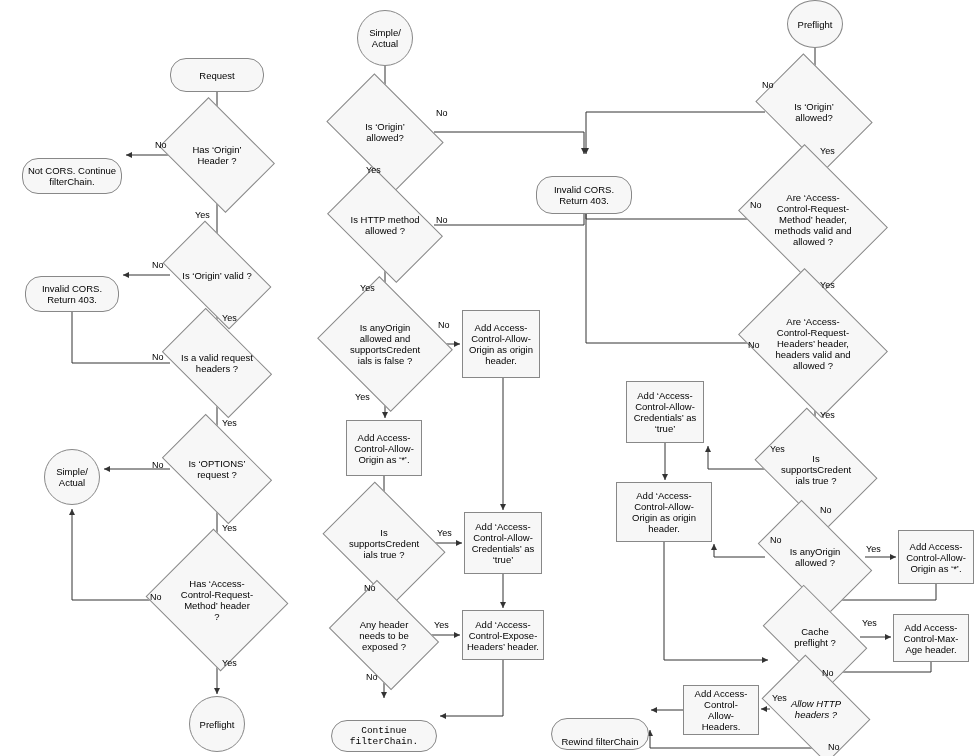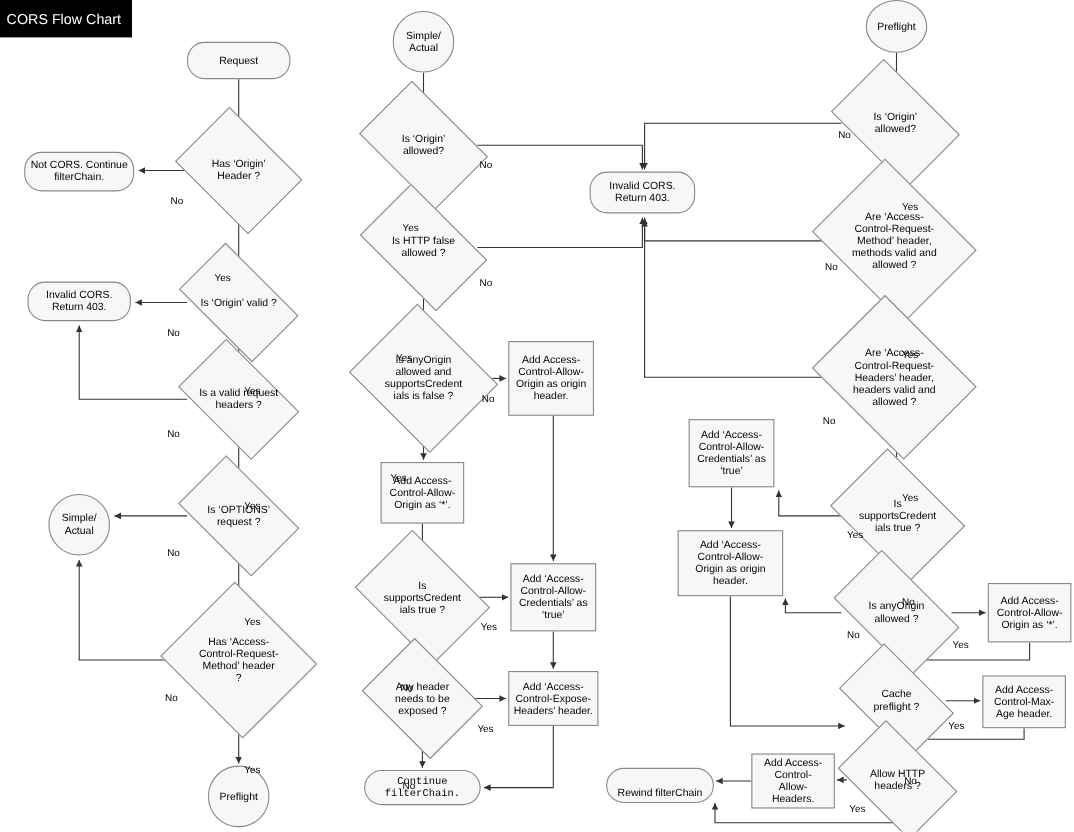--- a/index.html
+++ b/index.html
@@ -22,21 +22,21 @@
     text-align:center;
     font-size:9.5px;
     line-height:11px;
     color:#000;
     background:#f7f7f7;
     border:1px solid #888;
     white-space:pre-line;
     padding:2px;
   }
   .rect{border-radius:0;}
-  .round{border-radius:16px;}
+  .round{border-radius:16px;margin-top:20px;}
   .ellipse{border-radius:50%;}
   .diamond{
     background:transparent;
     border:none;
   }
   .diamond .dshape{
     position:absolute;
     left:0;top:0;right:0;bottom:0;
     background:#f7f7f7;
     border:1px solid #888;
@@ -59,21 +59,20 @@
     display:flex;align-items:center;
     padding-left:6px;
     box-sizing:border-box;
   }
   .elabel{
     position:absolute;
     font-size:9px;
     color:#000;
     background:transparent;
     white-space:nowrap;
-    margin-top:37px;
   }
 </style>
 </head>
 <body>
 
 <div id="canvas">
 
   <svg id="wires" viewBox="0 0 976 756">
     <defs>
       <marker id="ah" markerWidth="8" markerHeight="8" refX="6" refY="3" orient="auto">
@@ -125,21 +124,20 @@
       <path d="M936,584 L936,600 L816,600 L816,606"></path>
       <path d="M664,542 L664,660 L768,660" marker-end=""></path>
       <path d="M860,637 L891,637"></path>
       <path d="M931,662 L931,672 L816,672 L816,676"></path>
       <path d="M816,740 L816,748 L650,748 L650,730" marker-end=""></path>
       <path d="M770,709 L761,709"></path>
       <path d="M683,710 L651,710"></path>
     </g>
   </svg>
 
-  <div class="title">CORS Flow Chart</div>
 
 <div class="node round" style="left: 170px; top: 38px; width: 94px; height: 34px;"><div>Request</div></div>
     <div class="node diamond" style="left: 170px; top: 120px; width: 94px; height: 70px;"><div class="dshape"></div><div class="dtext">Has ‘Origin’
 Header ?</div></div>
     <div class="node round" style="left: 22px; top: 138px; width: 100px; height: 36px; align-items: center;"><div>Not CORS. Continue
 filterChain.</div></div>
     <div class="node diamond" style="left: 170px; top: 245px; width: 94px; height: 60px;"><div class="dshape"></div><div class="dtext">Is ‘Origin’ valid ?</div></div>
     <div class="node round" style="left: 25px; top: 256px; width: 94px; height: 36px;"><div>Invalid CORS.
 Return 403.</div></div>
     <div class="node diamond" style="left: 170px; top: 332px; width: 94px; height: 62px;"><div class="dshape"></div><div class="dtext">Is a valid request
@@ -152,21 +150,21 @@
 Control-Request-
 Method’ header
 ?</div></div>
     <div class="node ellipse" style="left: 189px; top: 696px; width: 56px; height: 56px;"><div>Preflight</div></div>
     <div class="node ellipse" style="left: 357px; top: 10px; width: 56px; height: 56px;"><div>Simple/
 Actual</div></div>
     <div class="node diamond" style="left: 336px; top: 98px; width: 98px; height: 68px;"><div class="dshape"></div><div class="dtext">Is ‘Origin’
 allowed?</div></div>
     <div class="node round" style="left: 536px; top: 156px; width: 96px; height: 38px;"><div>Invalid CORS.
 Return 403.</div></div>
-    <div class="node diamond" style="left: 336px; top: 192px; width: 98px; height: 66px;"><div class="dshape"></div><div class="dtext">Is HTTP false
+    <div class="node diamond" style="left: 336px; top: 192px; width: 98px; height: 66px;"><div class="dshape"></div><div class="dtext">Is HTTP method
 allowed ?</div></div>
     <div class="node diamond" style="left: 333px; top: 300px; width: 104px; height: 88px;"><div class="dshape"></div><div class="dtext">Is anyOrigin
 allowed and
 supportsCredent
 ials is false ?</div></div>
     <div class="node rect" style="left: 462px; top: 310px; width: 78px; height: 68px;"><div>Add Access-
 Control-Allow-
 Origin as origin
 header.</div></div>
     <div class="node rect" style="left: 346px; top: 420px; width: 76px; height: 56px;"><div>Add Access-
@@ -213,21 +211,21 @@
     <div class="node diamond" style="left: 765px; top: 526px; width: 100px; height: 62px;"><div class="dshape"></div><div class="dtext">Is anyOrigin
 allowed  ?</div></div>
     <div class="node rect" style="left: 898px; top: 530px; width: 76px; height: 54px;"><div>Add Access-
 Control-Allow-
 Origin as ‘*’.</div></div>
     <div class="node diamond" style="left: 770px; top: 608px; width: 90px; height: 58px;"><div class="dshape"></div><div class="dtext">Cache
 preflight ?</div></div>
     <div class="node rect" style="left: 893px; top: 614px; width: 76px; height: 48px;"><div>Add Access-
 Control-Max-
 Age header.</div></div>
-    <div class="node diamond" style="left: 770px; top: 678px; width: 92px; height: 62px;"><div class="dshape"></div><div class="dtext">Allow HTTP
+    <div class="node diamond" style="left: 770px; top: 678px; width: 92px; height: 62px; font-style: italic;"><div class="dshape"></div><div class="dtext">Allow HTTP
 headers ?</div></div>
     <div class="node rect" style="left: 683px; top: 685px; width: 76px; height: 50px;"><div>Add Access-
 Control-
 Allow-
 Headers.</div></div>
     <div class="node round" style="left: 551px; top: 698px; width: 98px; height: 32px; align-items: flex-end;"><div>Rewind filterChain</div></div>
     <div class="elabel" style="left: 155px; top: 140px;">No</div>
     <div class="elabel" style="left: 195px; top: 210px;">Yes</div>
     <div class="elabel" style="left: 152px; top: 260px;">No</div>
     <div class="elabel" style="left: 222px; top: 313px;">Yes</div>

